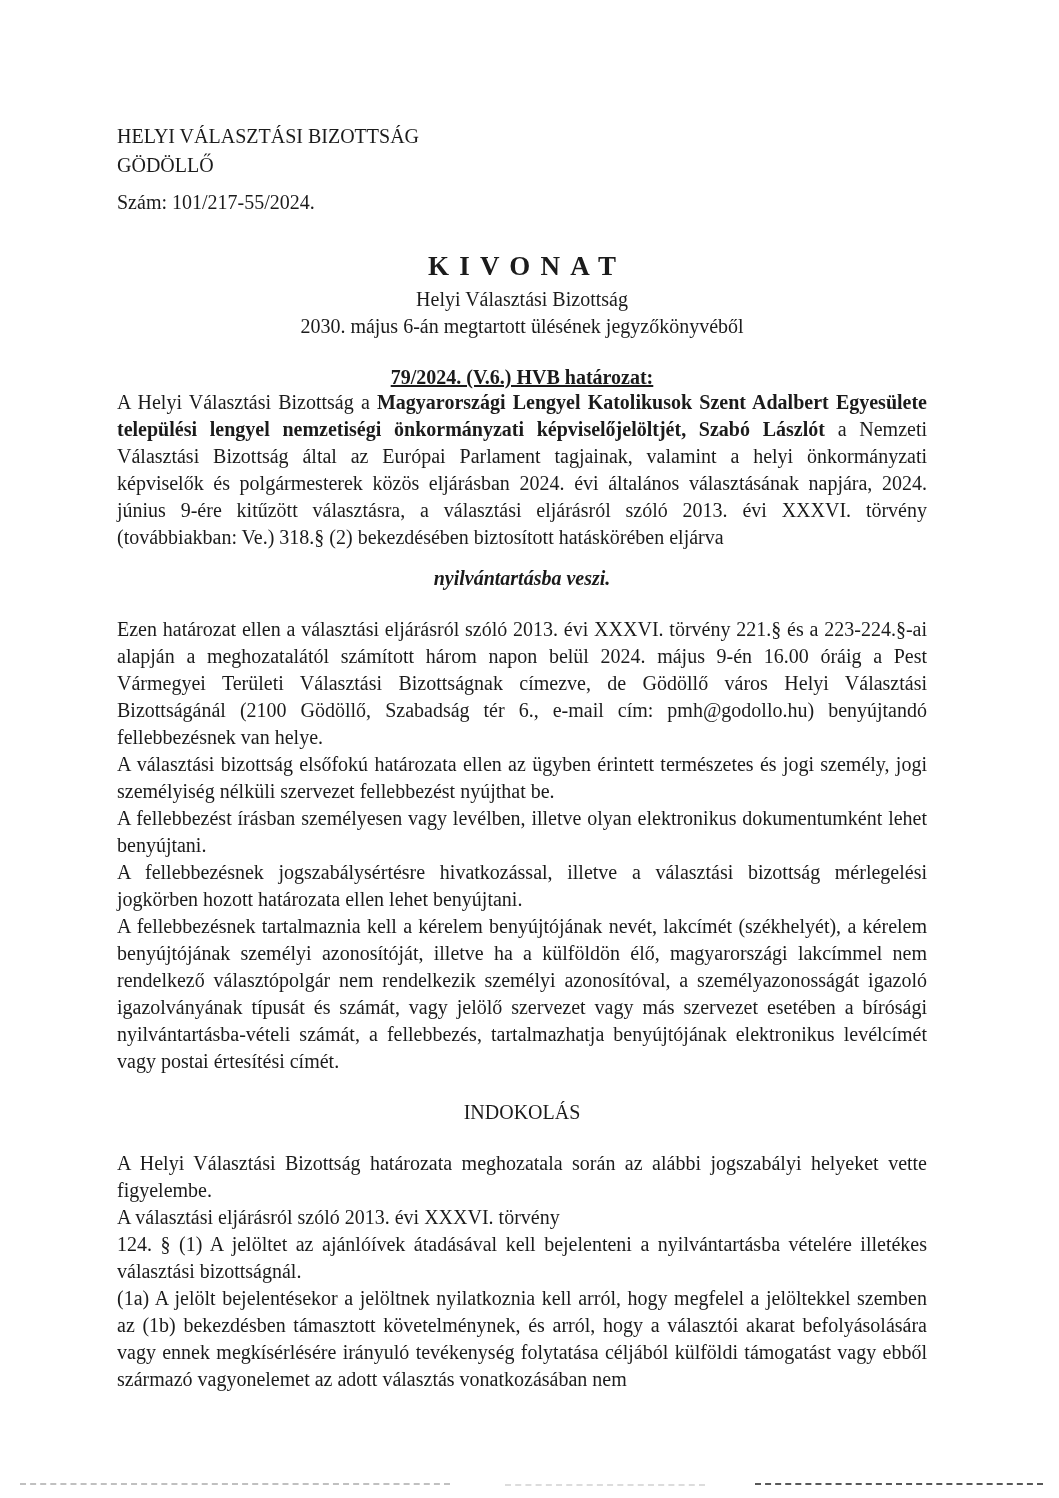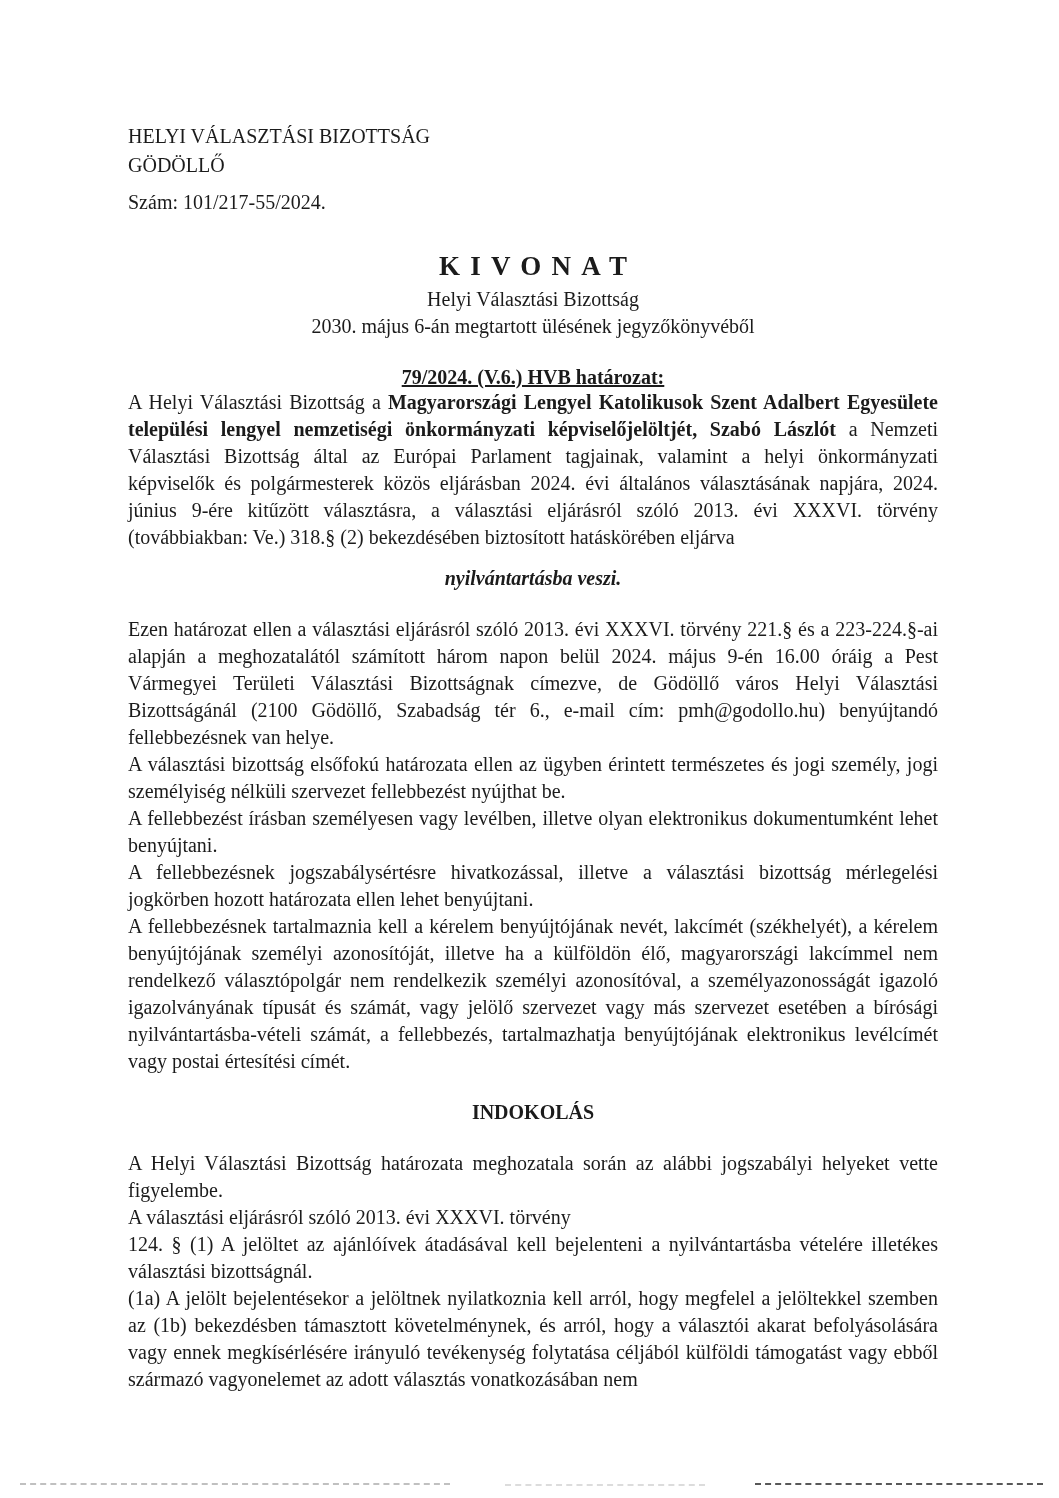--- a/index.html
+++ b/index.html
@@ -4,38 +4,38 @@
 <style>
   html,body{margin:0;padding:0;background:#ffffff;}
   .page{
     position:relative;
     width:1059px;height:1498px;
     background:#ffffff;
     font-family:"Liberation Serif","DejaVu Serif",serif;
     color:#1b1b1b;
     overflow:hidden;
   }
-  .content{position:absolute;left:128px;top:0;width:810px;}
+  .content{position:absolute;left:117px;top:0;width:810px;}
   .header{margin-top:122px;font-size:20px;line-height:29px;}
   .header div{white-space:nowrap;}
   .case-number{margin-top:8px;}
   .title-block{text-align:center;margin-top:34px;}
   .main-title{font-size:27px;font-weight:bold;letter-spacing:0.38em;text-indent:0.38em;}
   .subtitle{font-size:20px;line-height:27px;}
   .subtitle-first{margin-top:4px;}
   .decision-heading{
     text-align:center;font-weight:bold;text-decoration:underline;
     font-size:20px;margin-top:26px;
   }
   p.para{font-size:20px;line-height:27px;text-align:justify;margin:0;}
   .decision-para{margin-top:26px;}
   .operative{text-align:center;font-weight:bold;font-size:20px;margin-top:16px;font-style:italic;}
   .appeal-block{margin-top:26px;}
   .justification-heading{
-    text-align:center;font-size:20px;margin-top:26px;font-weight:bold;
+    text-align:center;font-size:20px;margin-top:26px;font-weight:normal;
   }
   .justification-block{margin-top:26px;}
   .bold-inline{font-weight:bold;}
   
   .scan-artifact{position:absolute;height:0;border-top:2px dashed #8d8d8d;}
   .scan-artifact.seg-left{left:20px;width:430px;top:1483px;opacity:0.55;}
   .scan-artifact.seg-mid{left:505px;width:200px;top:1484px;opacity:0.3;}
   .scan-artifact.seg-right{left:755px;width:288px;top:1483px;border-top-color:#3c3c3c;opacity:0.85;}
 </style>
 </head>

